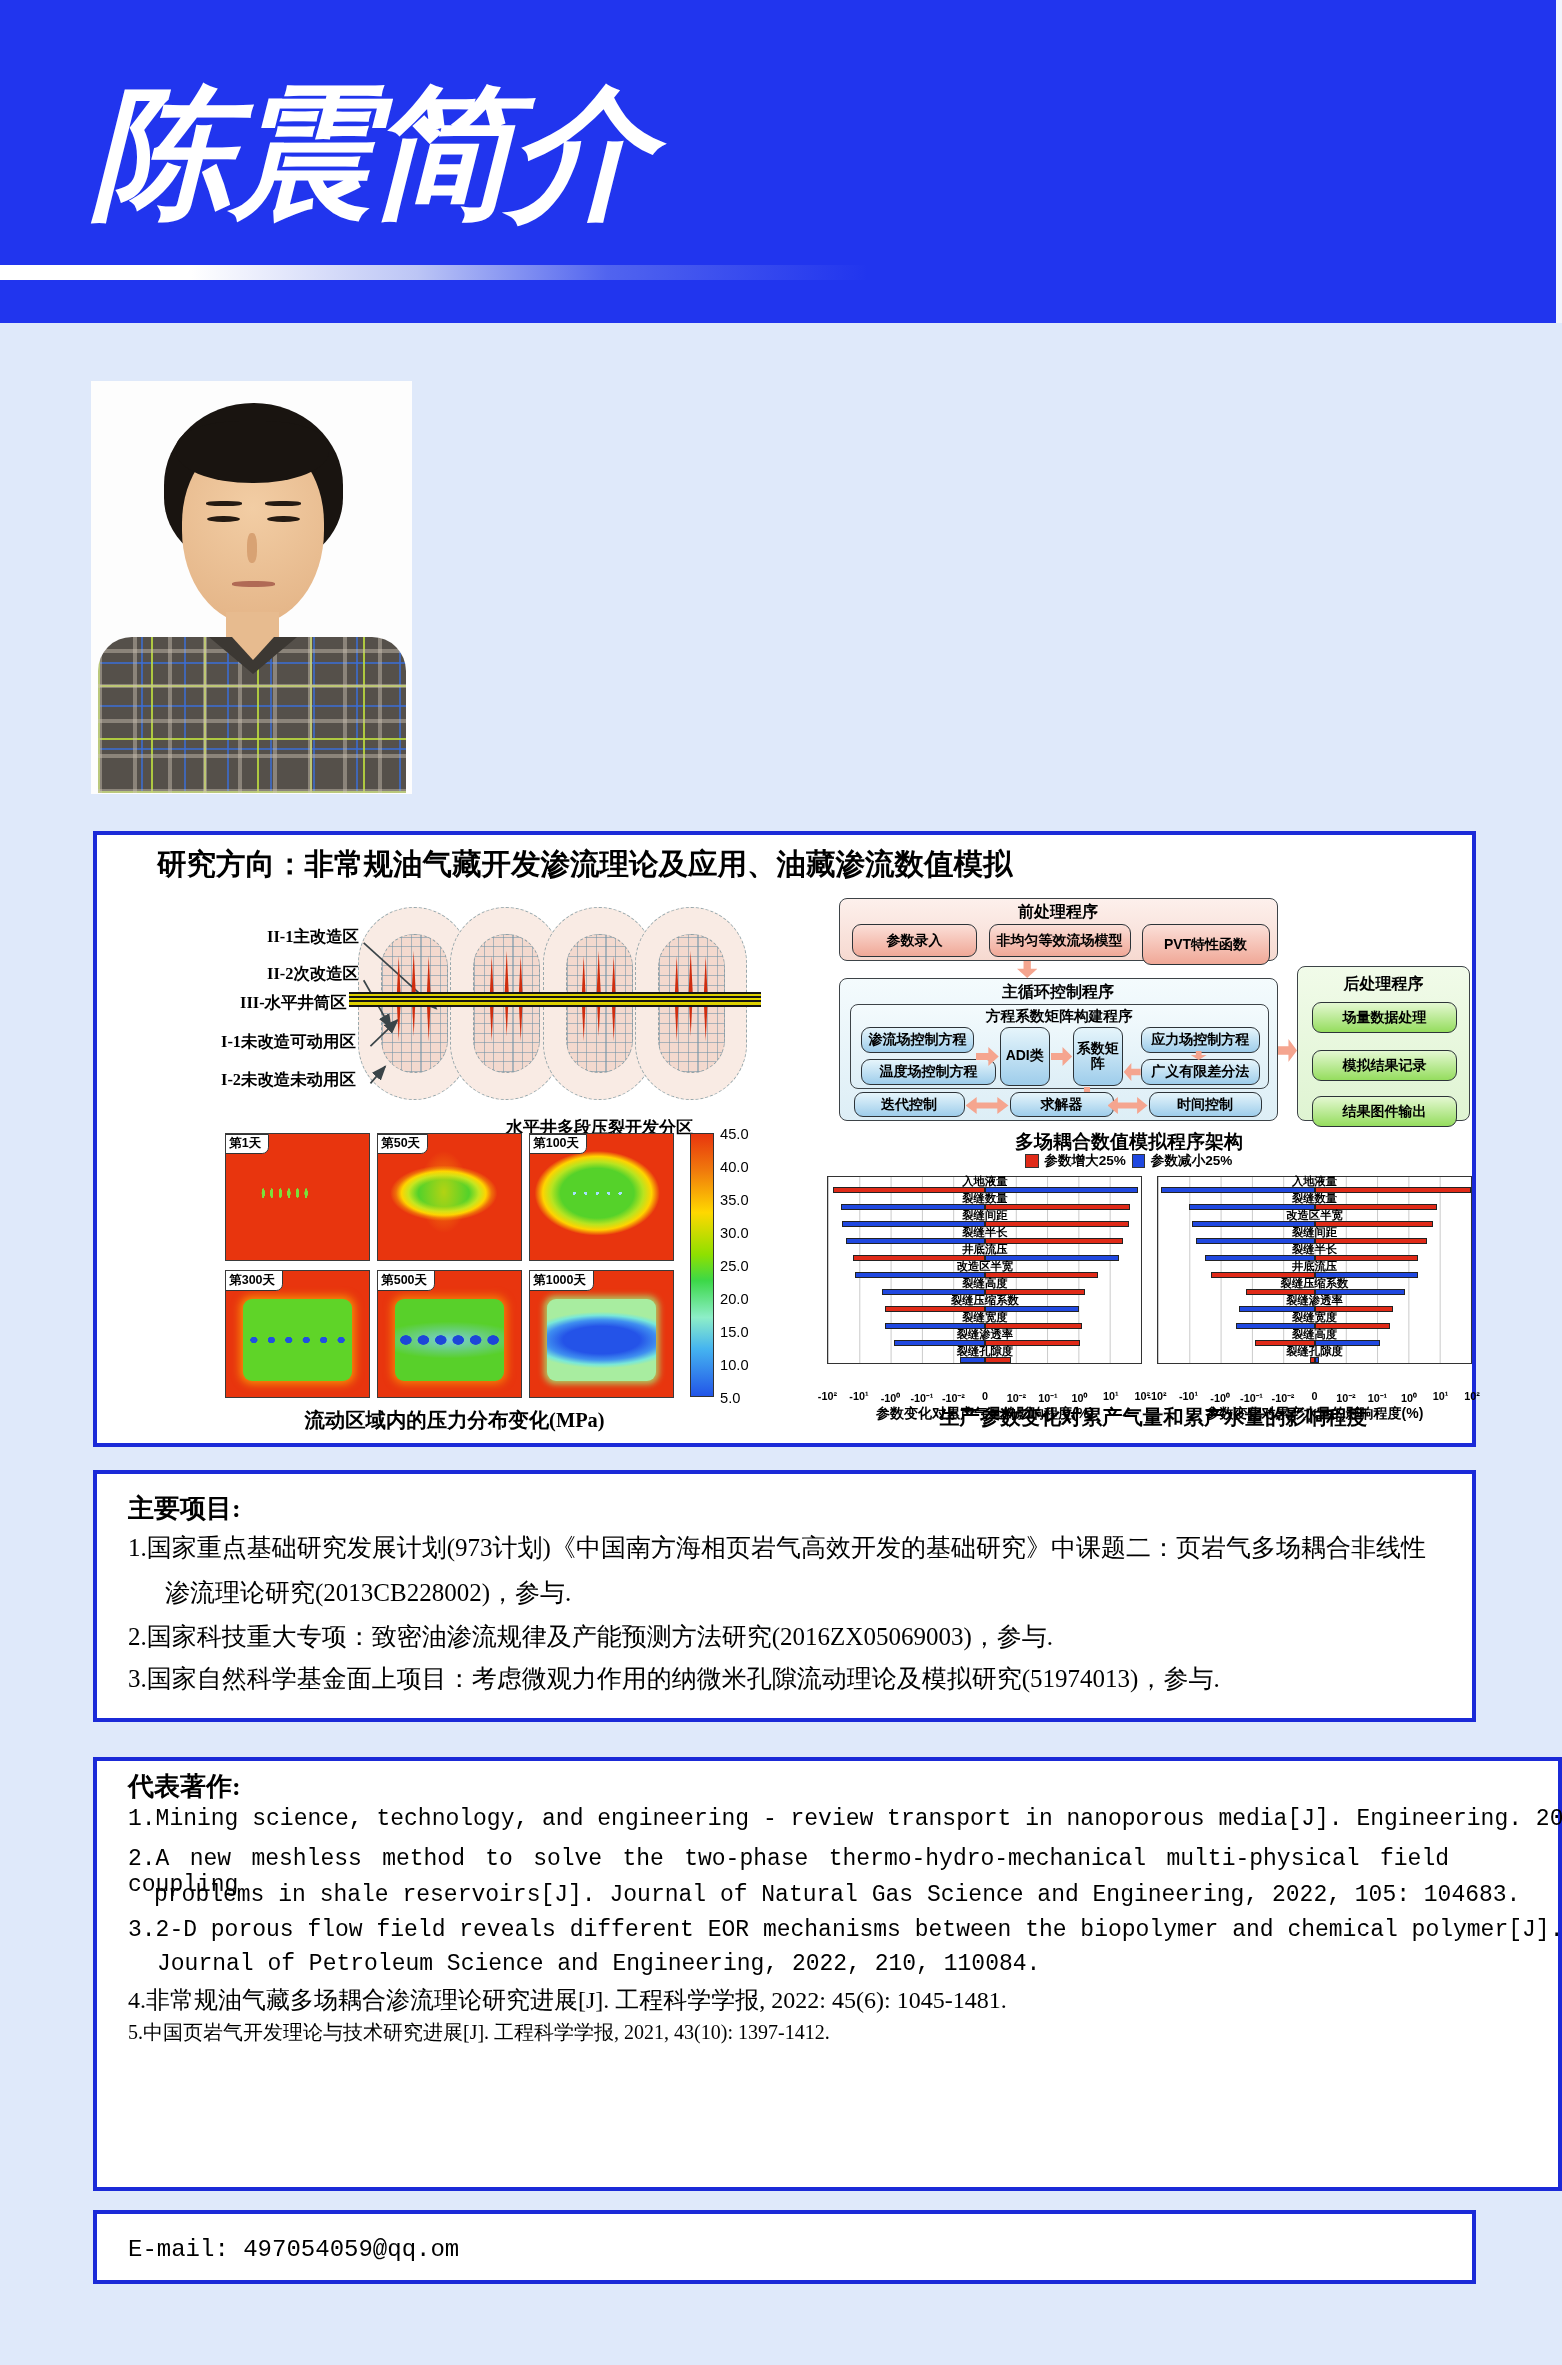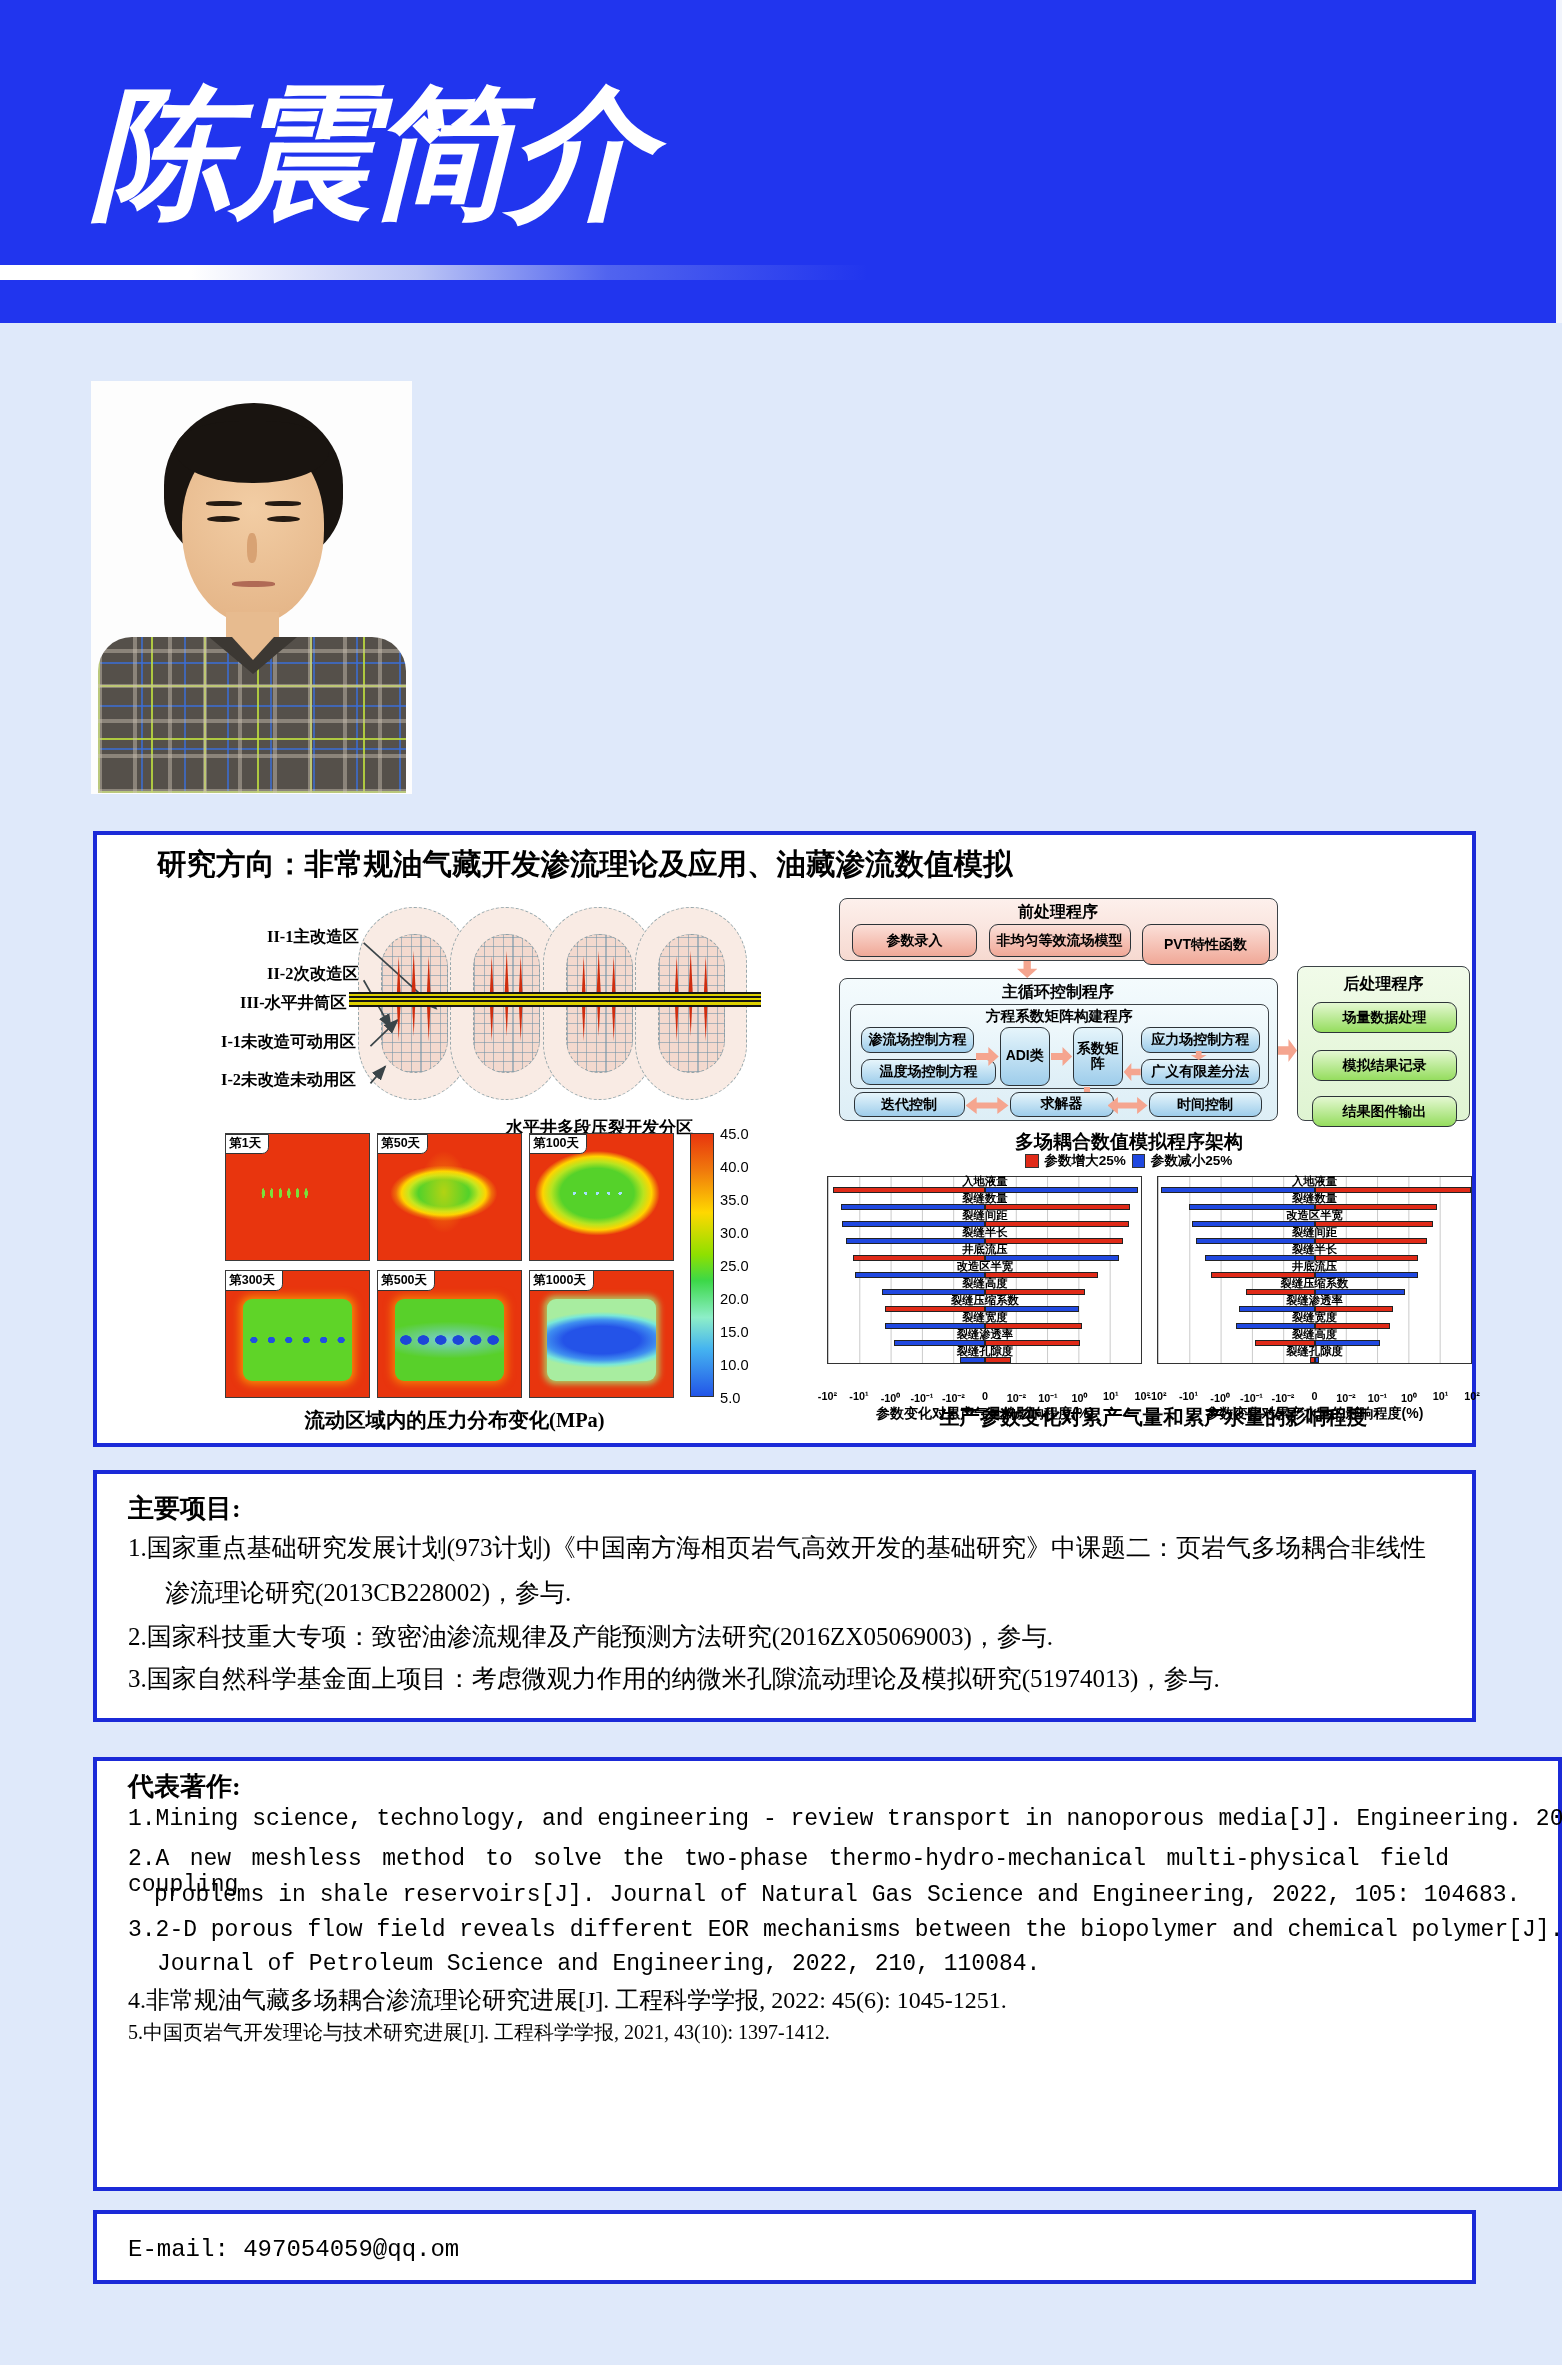--- a/index.html
+++ b/index.html
@@ -259,21 +259,21 @@
           <div class="node bluen" style="left:222px;top:21.5px;width:50px;height:59px;">系数矩阵</div>
           <div class="node bluen" style="left:290px;top:21.5px;width:119px;height:26px;">应力场控制方程</div>
           <div class="node bluen" style="left:290px;top:54px;width:119px;height:26px;">广义有限差分法</div>
           <div class="arrow ar-right" style="left:125px;top:42px;width:23px;height:19px;"></div>
           <div class="arrow ar-right" style="left:200px;top:42px;width:21.5px;height:19px;"></div>
           <div class="arrow ar-down" style="left:340px;top:46px;width:16px;height:9px;"></div>
           <div class="arrow ar-left" style="left:273px;top:58px;width:17px;height:18px;"></div>
         </div>
         <div class="arrow ar-down" style="left:239px;top:108px;width:17px;height:12.5px;"></div>
         <div class="node bluen" style="left:14px;top:113px;width:111px;height:25px;">迭代控制</div>
-        <div class="node bluen" style="left:170px;top:113px;width:104px;height:25px;font-family:Liberation Mono, monospace;">求解器</div>
+        <div class="node bluen" style="left:170px;top:113px;width:104px;height:25px;">求解器</div>
         <div class="node bluen" style="left:309px;top:113px;width:113px;height:25px;">时间控制</div>
         <div class="arrow ar-lr" style="left:126px;top:118px;width:43px;height:17px;"></div>
         <div class="arrow ar-lr" style="left:268px;top:118px;width:40px;height:17px;"></div>
       </div>
 
       <div class="arrow ar-right" style="left:444px;top:141px;width:19px;height:23px;"></div>
 
       <div class="fbox greenc" style="left:463px;top:68px;width:173px;height:155px;">
         <div class="ftitle" style="top:6.8px;">后处理程序</div>
         <div class="node greenn" style="left:14px;top:35px;width:145px;height:31px;">场量数据处理</div>
@@ -532,21 +532,21 @@
     <div class="pline" style="left:31px;top:188px;">3.国家自然科学基金面上项目：考虑微观力作用的纳微米孔隙流动理论及模拟研究(51974013)，参与.</div>
   </div>
 
   <div id="pubs-box" class="wbox">
     <div class="section-heading abs nowrap" style="left:31px;top:8px;">代表著作:</div>
     <div class="wline mono" style="left:31px;top:45px;">1.Mining science, technology, and engineering - review transport in nanoporous media[J]. Engineering. 2023.</div>
     <div class="wline mono just" style="left:31px;top:85px;">2.A new meshless method to solve the two-phase thermo-hydro-mechanical multi-physical field coupling</div>
     <div class="wline mono" style="left:57px;top:121px;">problems in shale reservoirs[J]. Journal of Natural Gas Science and Engineering, 2022, 105: 104683.</div>
     <div class="wline mono" style="left:31px;top:156px;">3.2-D porous flow field reveals different EOR mechanisms between the biopolymer and chemical polymer[J].</div>
     <div class="wline mono" style="left:60px;top:190px;">Journal of Petroleum Science and Engineering, 2022, 210, 110084.</div>
-    <div class="wline" style="left:31px;top:223px;font-size:24px;">4.非常规油气藏多场耦合渗流理论研究进展[J]. 工程科学学报, 2022: 45(6): 1045-1251.</div>
+    <div class="wline" style="left:31px;top:223px;font-size:24px;">4.非常规油气藏多场耦合渗流理论研究进展[J]. 工程科学学报, 2022: 45(6): 1045-1481.</div>
     <div class="wline" style="left:31px;top:258px;font-size:20px;">5.中国页岩气开发理论与技术研究进展[J]. 工程科学学报, 2021, 43(10): 1397-1412.</div>
   </div>
 
   <div id="email-box" class="wbox">
     <div class="abs mono nowrap" style="left:31px;top:21.5px;font-size:24px;">E-mail: 497054059@qq.om</div>
   </div>
 
 </div>
 
 

